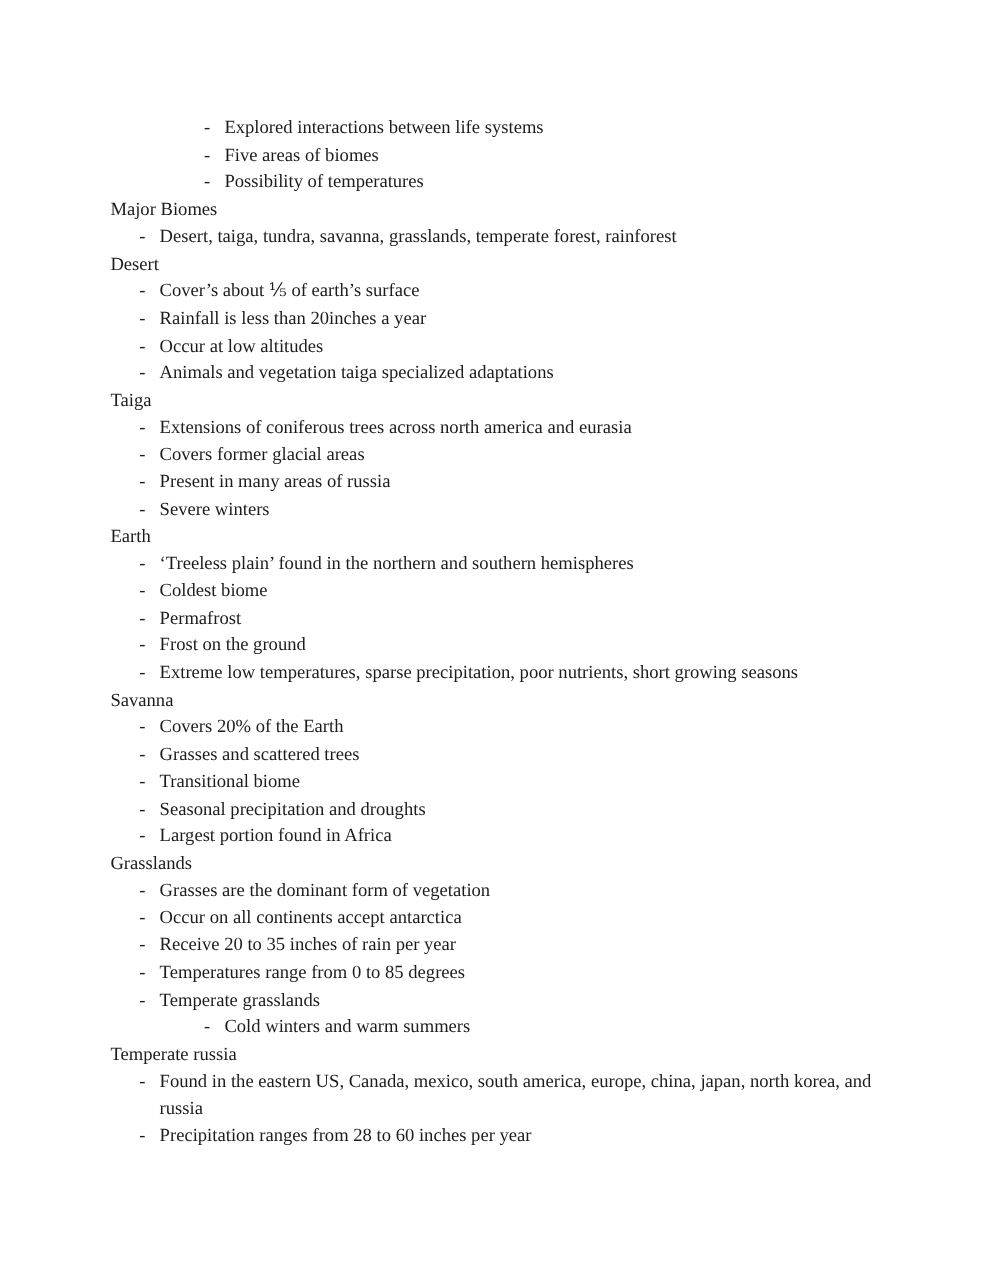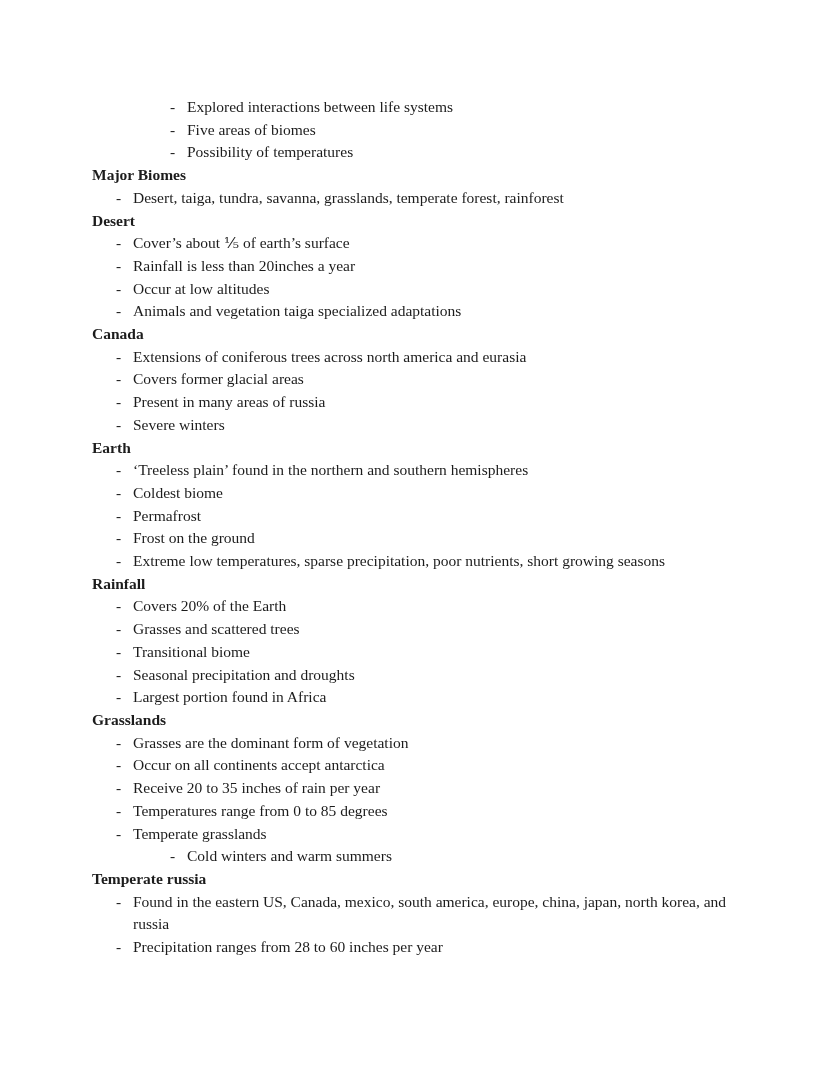--- a/index.html
+++ b/index.html
@@ -23,21 +23,20 @@
     top: 96px;
     left: 92px;
     width: 640px;
   }
   .line {
     position: relative;
     min-height: 22.7px;
   }
   .line.h {
     padding-left: 0;
-    font-weight: bold;
   }
   .line.b1 {
     padding-left: 41px;
   }
   .line.b1 .dash {
     position: absolute;
     left: 24px;
     top: 0;
   }
   .line.b2 {
@@ -57,32 +56,32 @@
       <div class="line b2"><span class="dash">-</span><span class="txt">Explored interactions between life systems</span></div>
       <div class="line b2"><span class="dash">-</span><span class="txt">Five areas of biomes</span></div>
       <div class="line b2"><span class="dash">-</span><span class="txt">Possibility of temperatures</span></div>
       <div class="line h"><span class="txt">Major Biomes</span></div>
       <div class="line b1"><span class="dash">-</span><span class="txt">Desert, taiga, tundra, savanna, grasslands, temperate forest, rainforest</span></div>
       <div class="line h"><span class="txt">Desert</span></div>
       <div class="line b1"><span class="dash">-</span><span class="txt">Cover’s about ⅕ of earth’s surface</span></div>
       <div class="line b1"><span class="dash">-</span><span class="txt">Rainfall is less than 20inches a year</span></div>
       <div class="line b1"><span class="dash">-</span><span class="txt">Occur at low altitudes</span></div>
       <div class="line b1"><span class="dash">-</span><span class="txt">Animals and vegetation taiga specialized adaptations</span></div>
-      <div class="line h"><span class="txt">Canada</span></div>
+      <div class="line h"><span class="txt">Taiga</span></div>
       <div class="line b1"><span class="dash">-</span><span class="txt">Extensions of coniferous trees across north america and eurasia</span></div>
       <div class="line b1"><span class="dash">-</span><span class="txt">Covers former glacial areas</span></div>
       <div class="line b1"><span class="dash">-</span><span class="txt">Present in many areas of russia</span></div>
       <div class="line b1"><span class="dash">-</span><span class="txt">Severe winters</span></div>
       <div class="line h"><span class="txt">Earth</span></div>
       <div class="line b1"><span class="dash">-</span><span class="txt">‘Treeless plain’ found in the northern and southern hemispheres</span></div>
       <div class="line b1"><span class="dash">-</span><span class="txt">Coldest biome</span></div>
       <div class="line b1"><span class="dash">-</span><span class="txt">Permafrost</span></div>
       <div class="line b1"><span class="dash">-</span><span class="txt">Frost on the ground</span></div>
       <div class="line b1"><span class="dash">-</span><span class="txt">Extreme low temperatures, sparse precipitation, poor nutrients, short growing seasons</span></div>
-      <div class="line h"><span class="txt">Rainfall</span></div>
+      <div class="line h"><span class="txt">Savanna</span></div>
       <div class="line b1"><span class="dash">-</span><span class="txt">Covers 20% of the Earth</span></div>
       <div class="line b1"><span class="dash">-</span><span class="txt">Grasses and scattered trees</span></div>
       <div class="line b1"><span class="dash">-</span><span class="txt">Transitional biome</span></div>
       <div class="line b1"><span class="dash">-</span><span class="txt">Seasonal precipitation and droughts</span></div>
       <div class="line b1"><span class="dash">-</span><span class="txt">Largest portion found in Africa</span></div>
       <div class="line h"><span class="txt">Grasslands</span></div>
       <div class="line b1"><span class="dash">-</span><span class="txt">Grasses are the dominant form of vegetation</span></div>
       <div class="line b1"><span class="dash">-</span><span class="txt">Occur on all continents accept antarctica</span></div>
       <div class="line b1"><span class="dash">-</span><span class="txt">Receive 20 to 35 inches of rain per year</span></div>
       <div class="line b1"><span class="dash">-</span><span class="txt">Temperatures range from 0 to 85 degrees</span></div>

